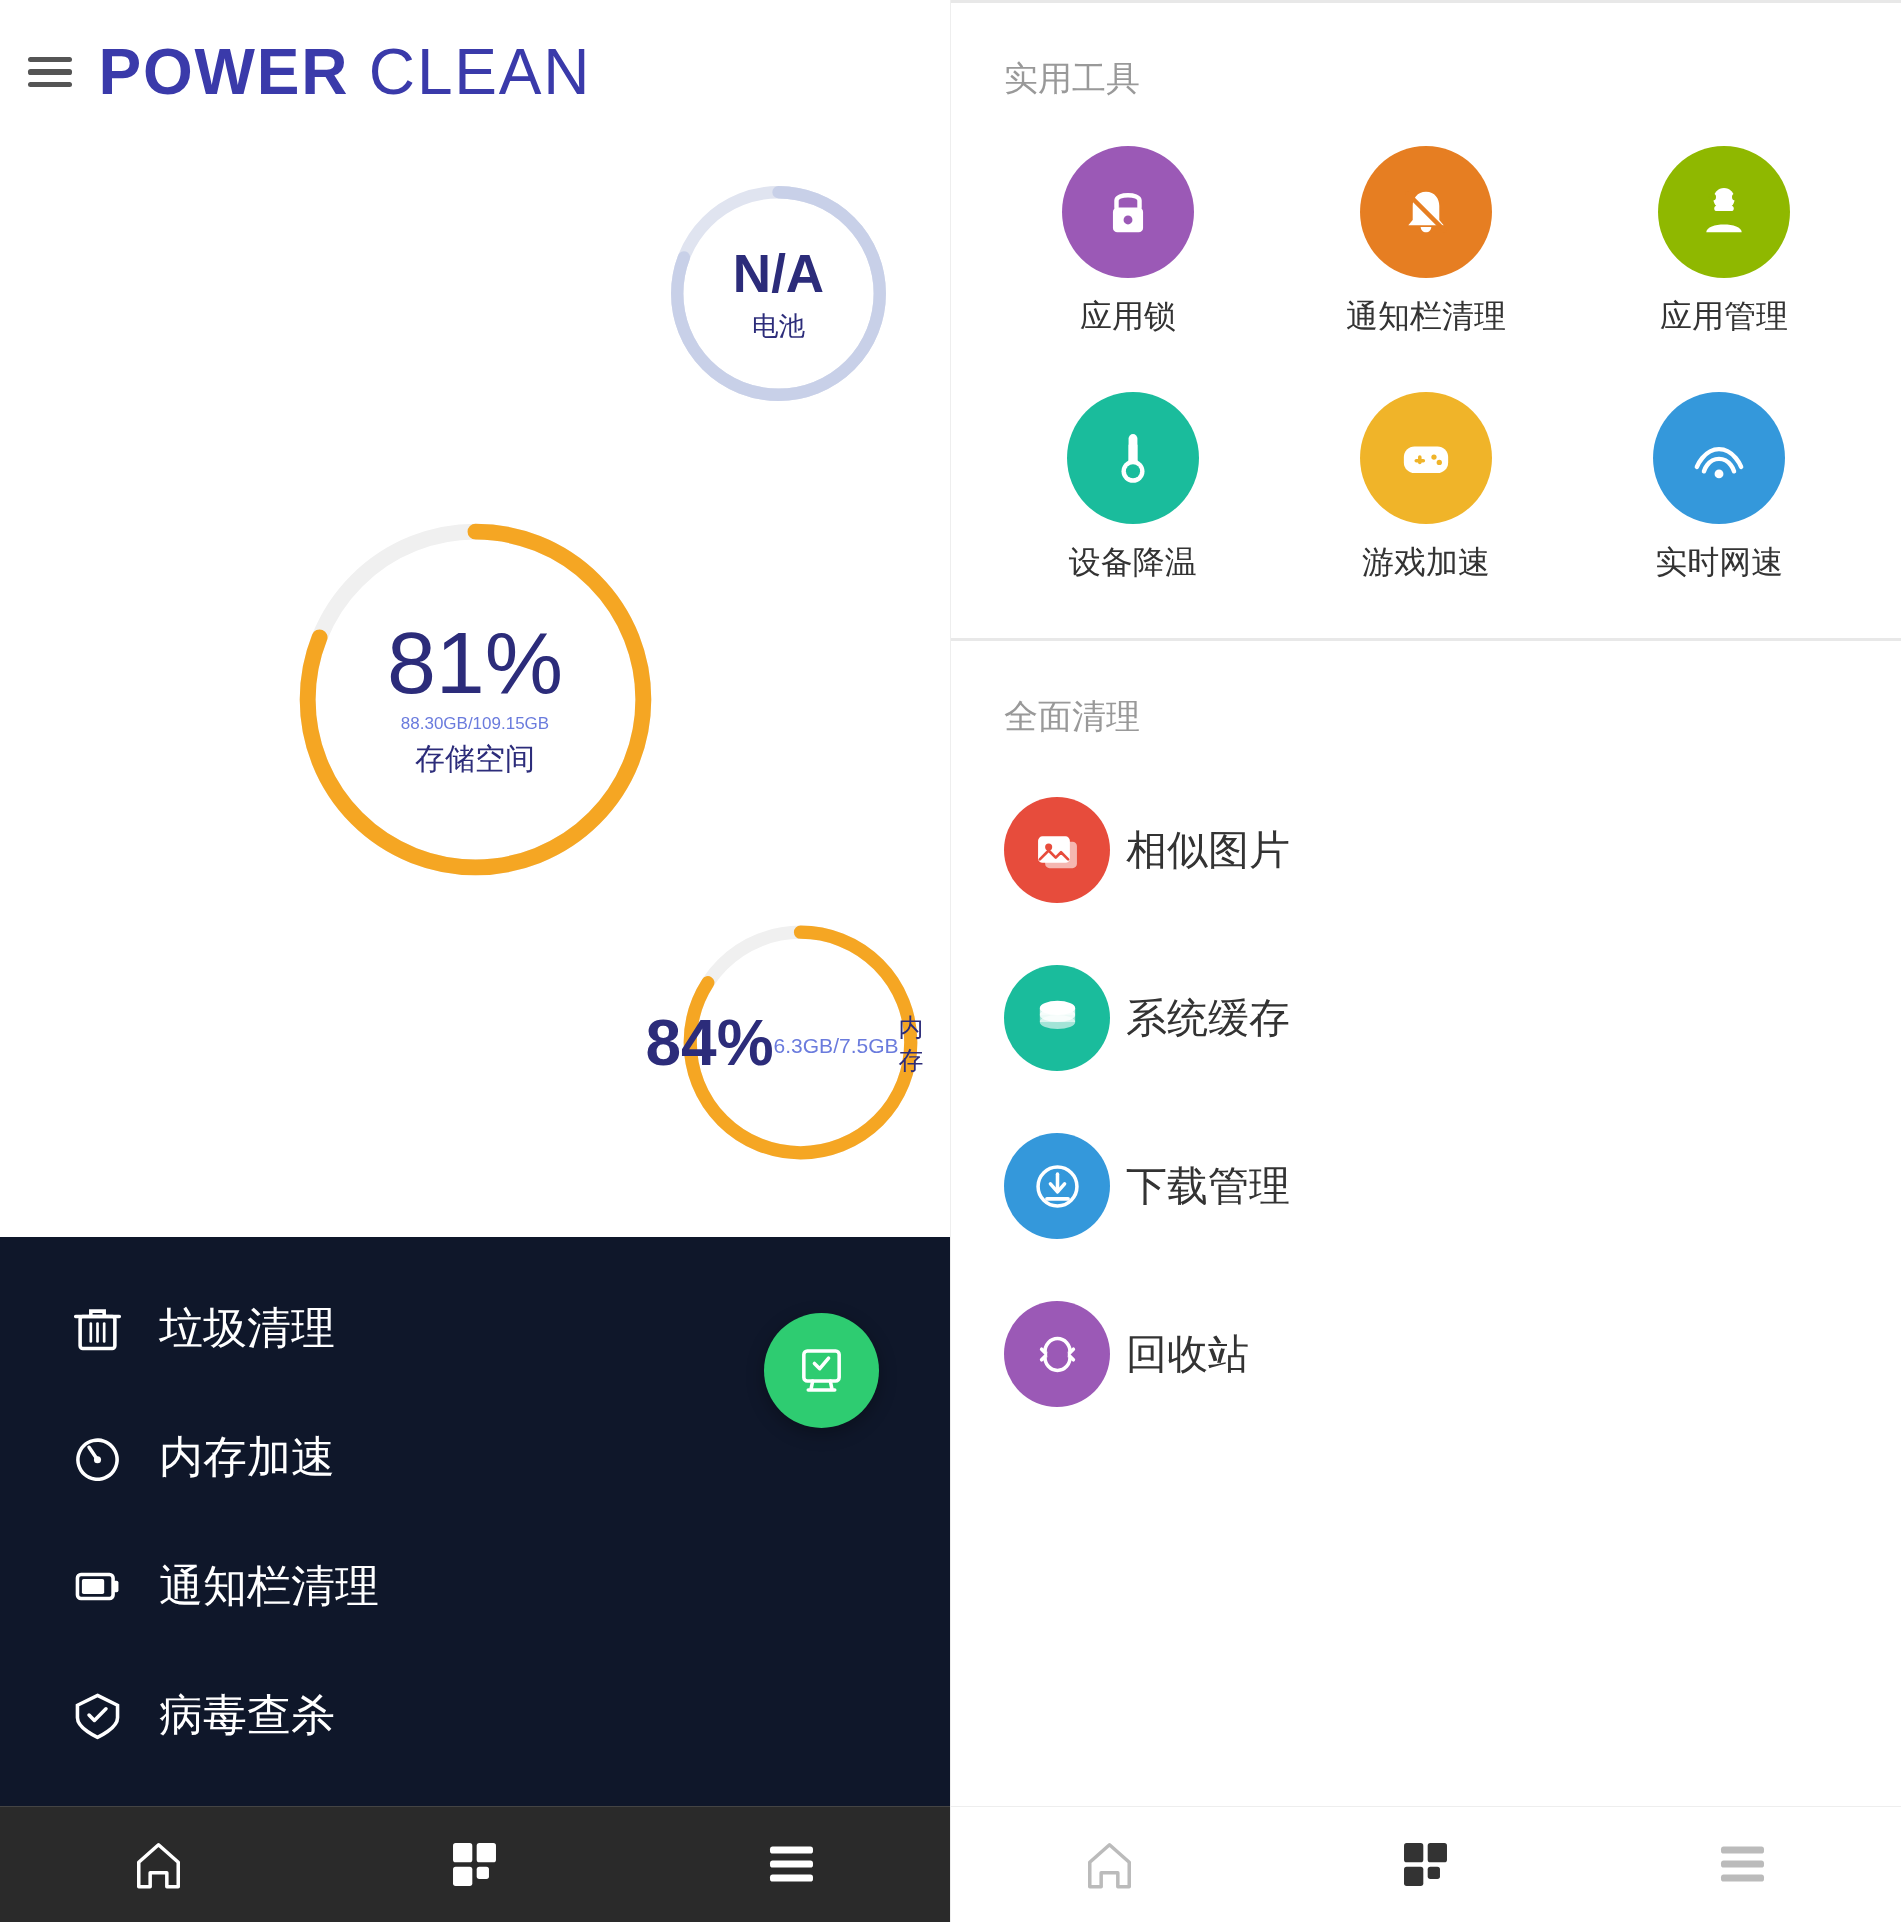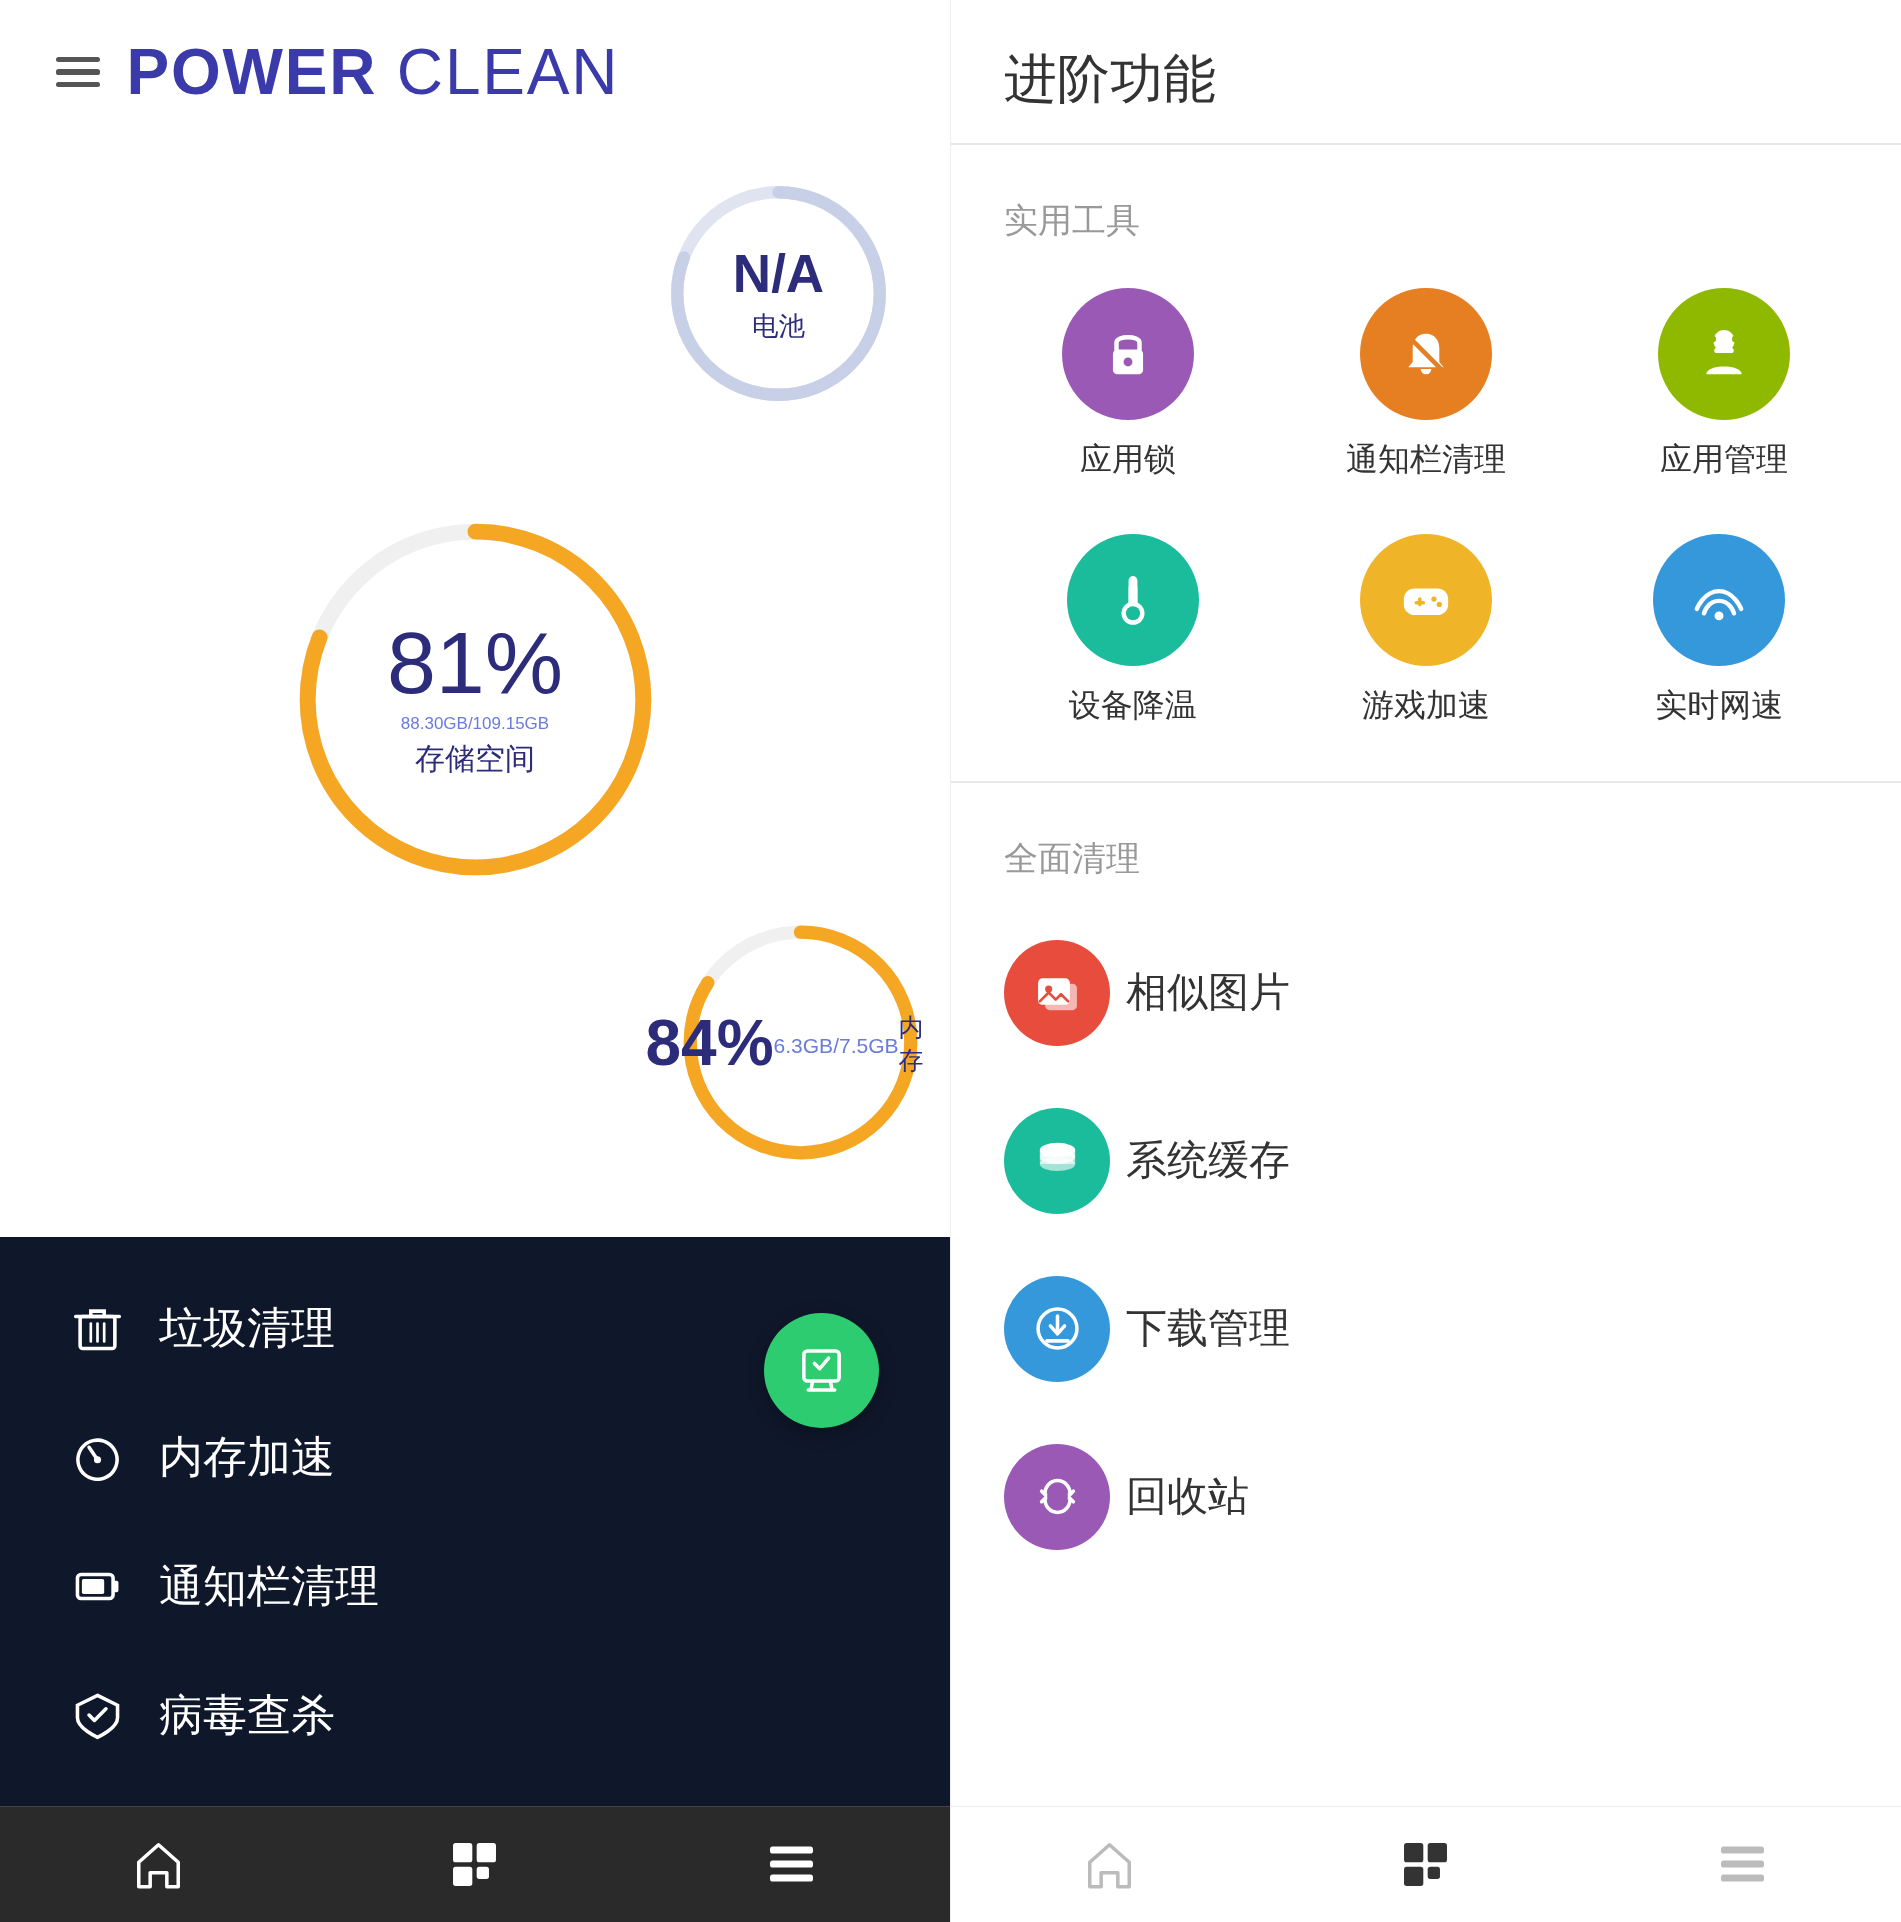--- a/index.html
+++ b/index.html
@@ -18,21 +18,21 @@
       height: 1922px;
       background: #fff;
       display: flex;
       flex-direction: column;
       position: relative;
     }
 
     .left-header {
       display: flex;
       align-items: center;
-      padding: 35px 56px;
+      padding: 35px 28px;
       gap: 26.5px;
     }
 
     .hamburger-icon {
       display: flex;
       flex-direction: column;
       gap: 7px;
       cursor: pointer;
     }
     .hamburger-icon span {
@@ -440,23 +440,20 @@
       <svg width="57" height="57" viewBox="0 0 65 65" fill="none">
         <rect x="8" y="12" width="49" height="8" rx="3" fill="white"></rect>
         <rect x="8" y="28" width="49" height="8" rx="3" fill="white"></rect>
         <rect x="8" y="44" width="49" height="8" rx="3" fill="white"></rect>
       </svg>
     </div>
   </div>
 </div>
 
 <div class="right-panel">
-  <div class="right-header">
-    <span class="right-title">进阶功能</span>
-  </div>
   <div class="divider"></div>
 
   <div class="section-title">实用工具</div>
 
   <div class="tool-grid">
     <div class="tool-item">
       <div class="tool-circle" style="background:#9b59b6;">
         <svg width="62" height="62" viewBox="0 0 70 70" fill="none">
           <rect x="18" y="30" width="34" height="28" rx="5" fill="white"></rect>
           <path d="M22 30 V22 C22 14 48 14 48 22 V30" stroke="white" stroke-width="5" fill="none" stroke-linecap="round"></path>

